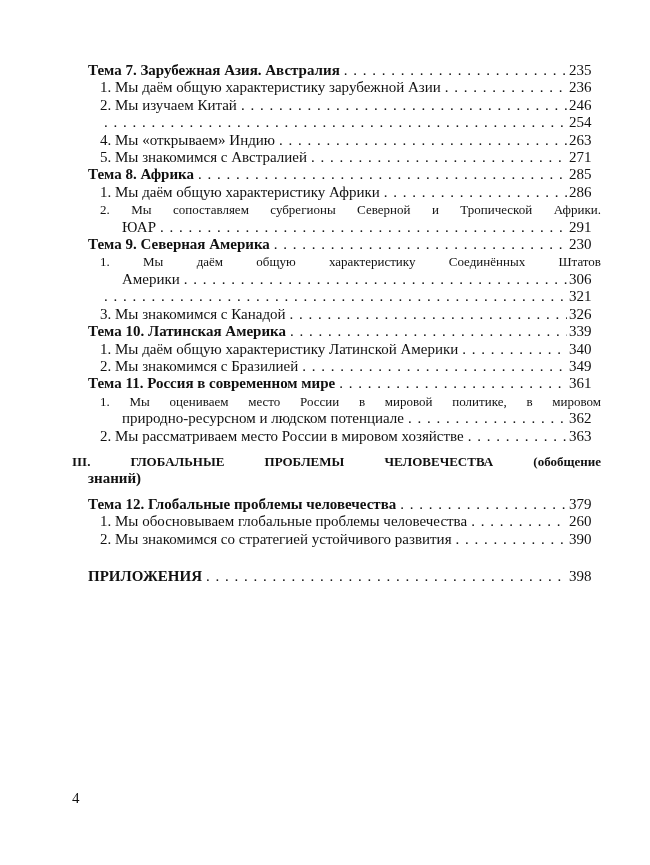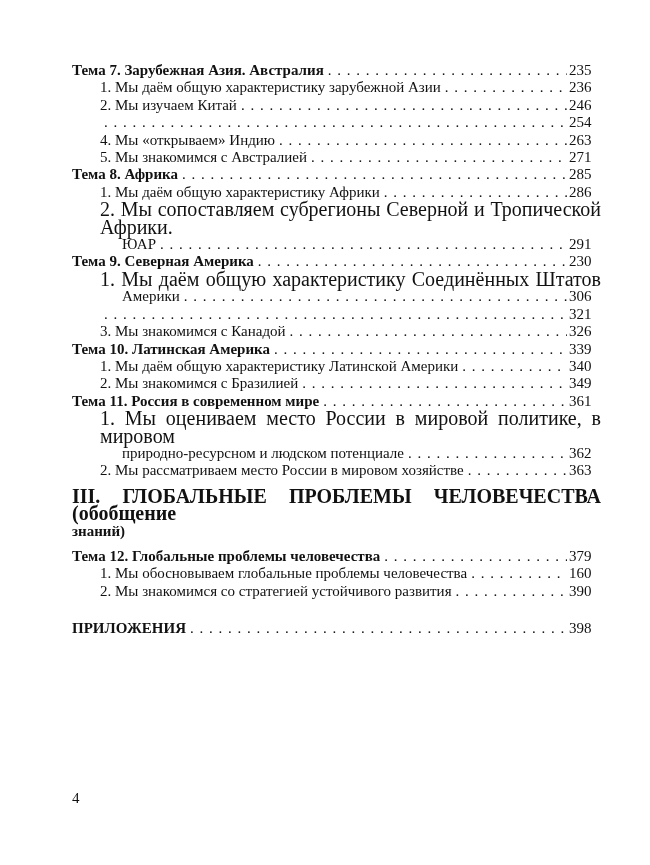--- a/index.html
+++ b/index.html
@@ -26,24 +26,25 @@
     width: 100%;
   }
   .entry { }
   .entry.space-sm { margin-top: 8px; }
   .entry.space-lg { margin-top: 20px; }
   .row {
     display: flex;
     align-items: baseline;
     font-size: 15px;
     line-height: 17.4px;
+    margin-left: 16px;
   }
   .line-full {
     display: block;
-    font-size: 20px;
+    font-size: 13px;
     line-height: 17.4px;
     text-align: justify;
     text-align-last: justify;
   }
   
   .sub .row, .sub .line-full { margin-left: 28px; }
   .sub .row.cont, .sub .line-full.cont { margin-left: 50px; }
   .theme .label, .theme .line-full,
   .section .label, .section .line-full,
   .appendix .label { font-weight: bold; }
@@ -222,21 +223,21 @@
         <div class="row">
           <span class="label">Тема 12. Глобальные проблемы человечества</span>
           <span class="dots"></span>
           <span class="pg">379</span>
         </div>
       </div>
       <div class="entry sub">
         <div class="row">
           <span class="label">1. Мы обосновываем глобальные проблемы человечества</span>
           <span class="dots"></span>
-          <span class="pg">160</span>
+          <span class="pg">260</span>
         </div>
       </div>
       <div class="entry sub">
         <div class="row">
           <span class="label">2. Мы знакомимся со стратегией устойчивого развития</span>
           <span class="dots"></span>
           <span class="pg">390</span>
         </div>
       </div>
       <div class="entry appendix space-lg">

